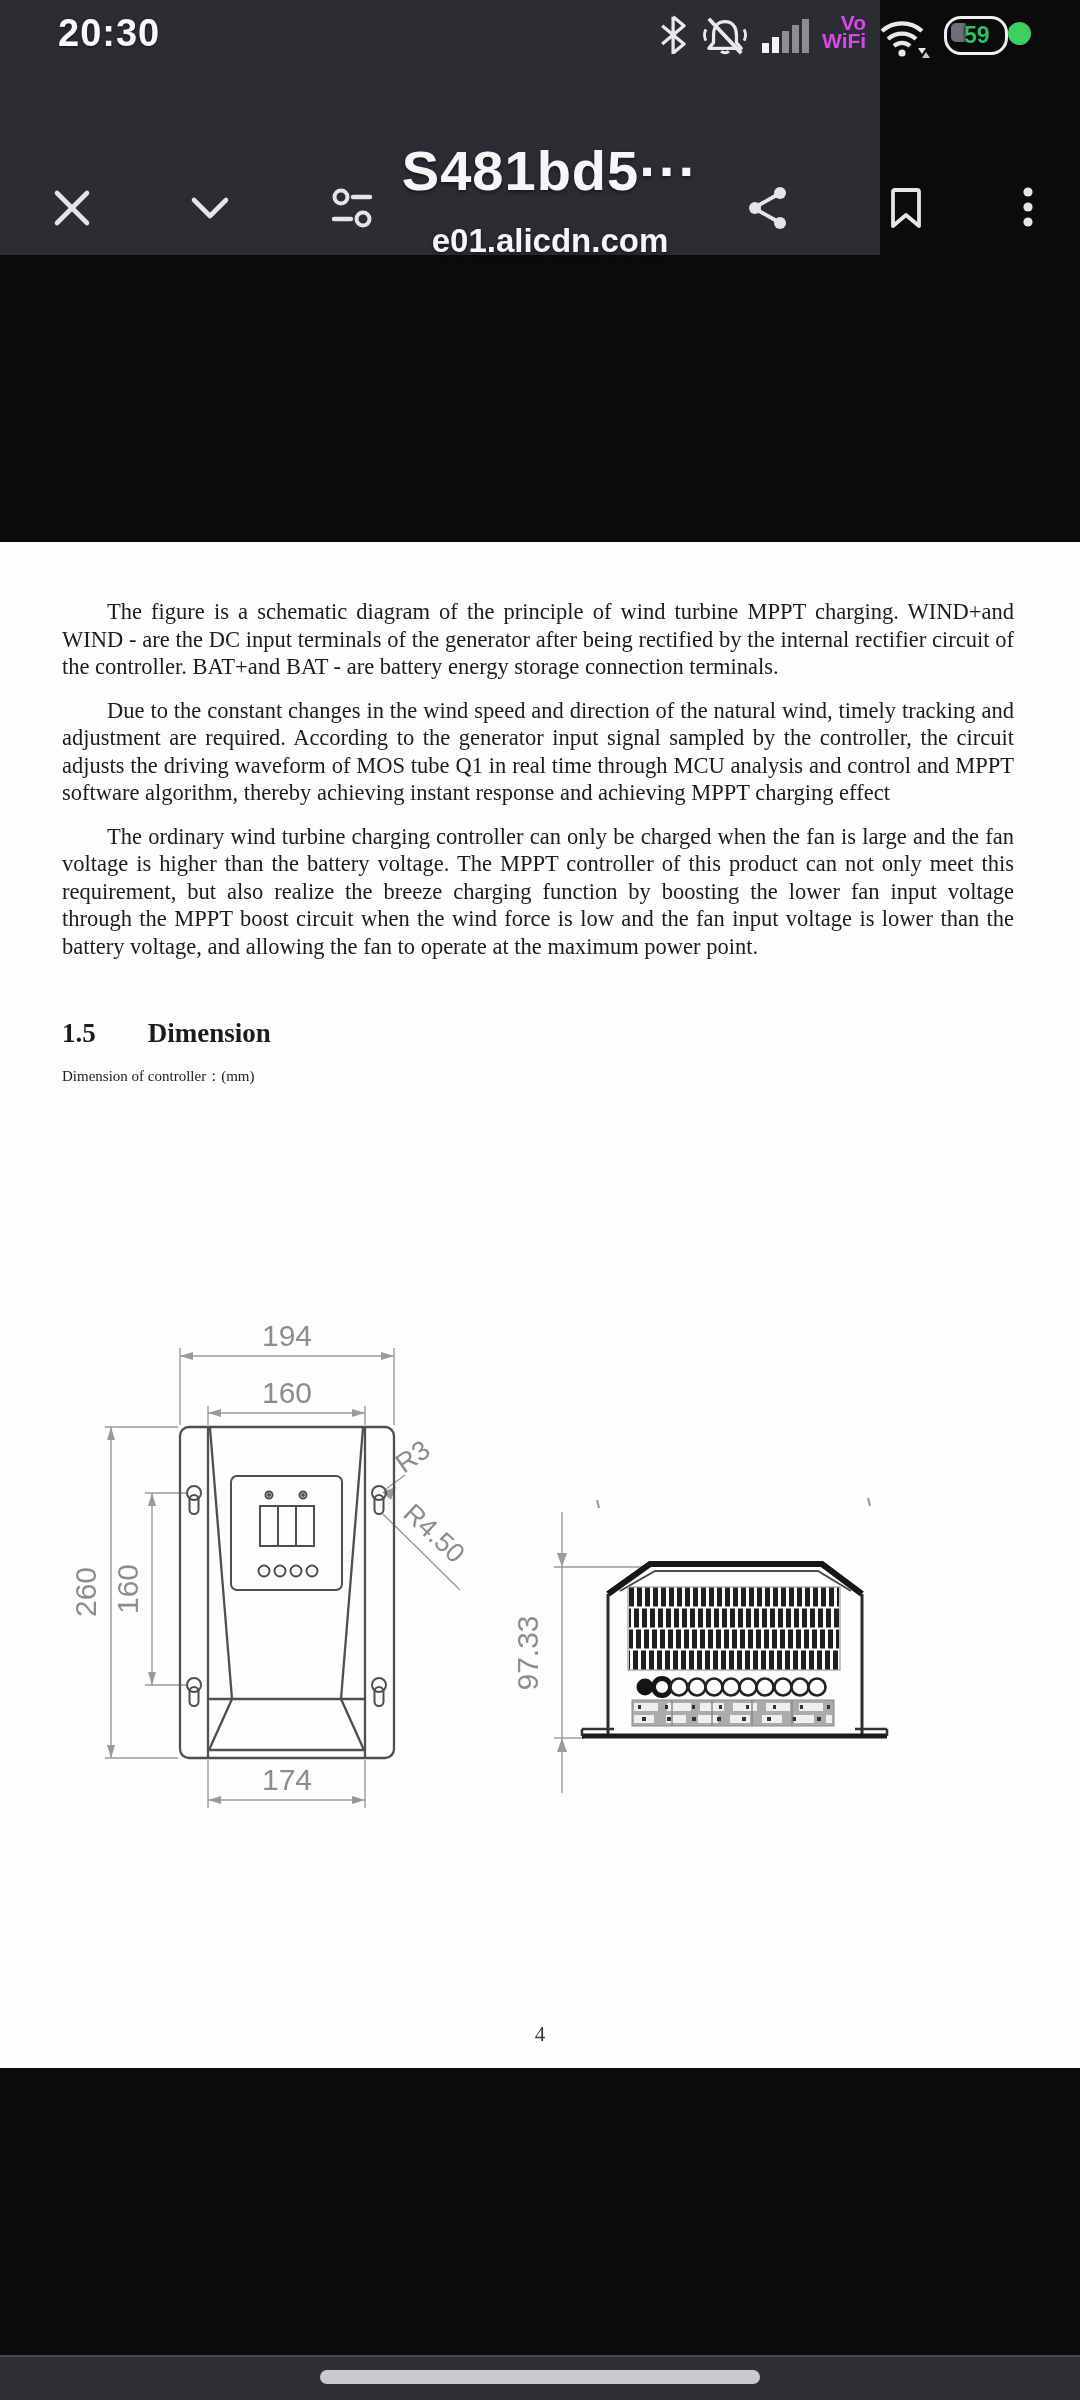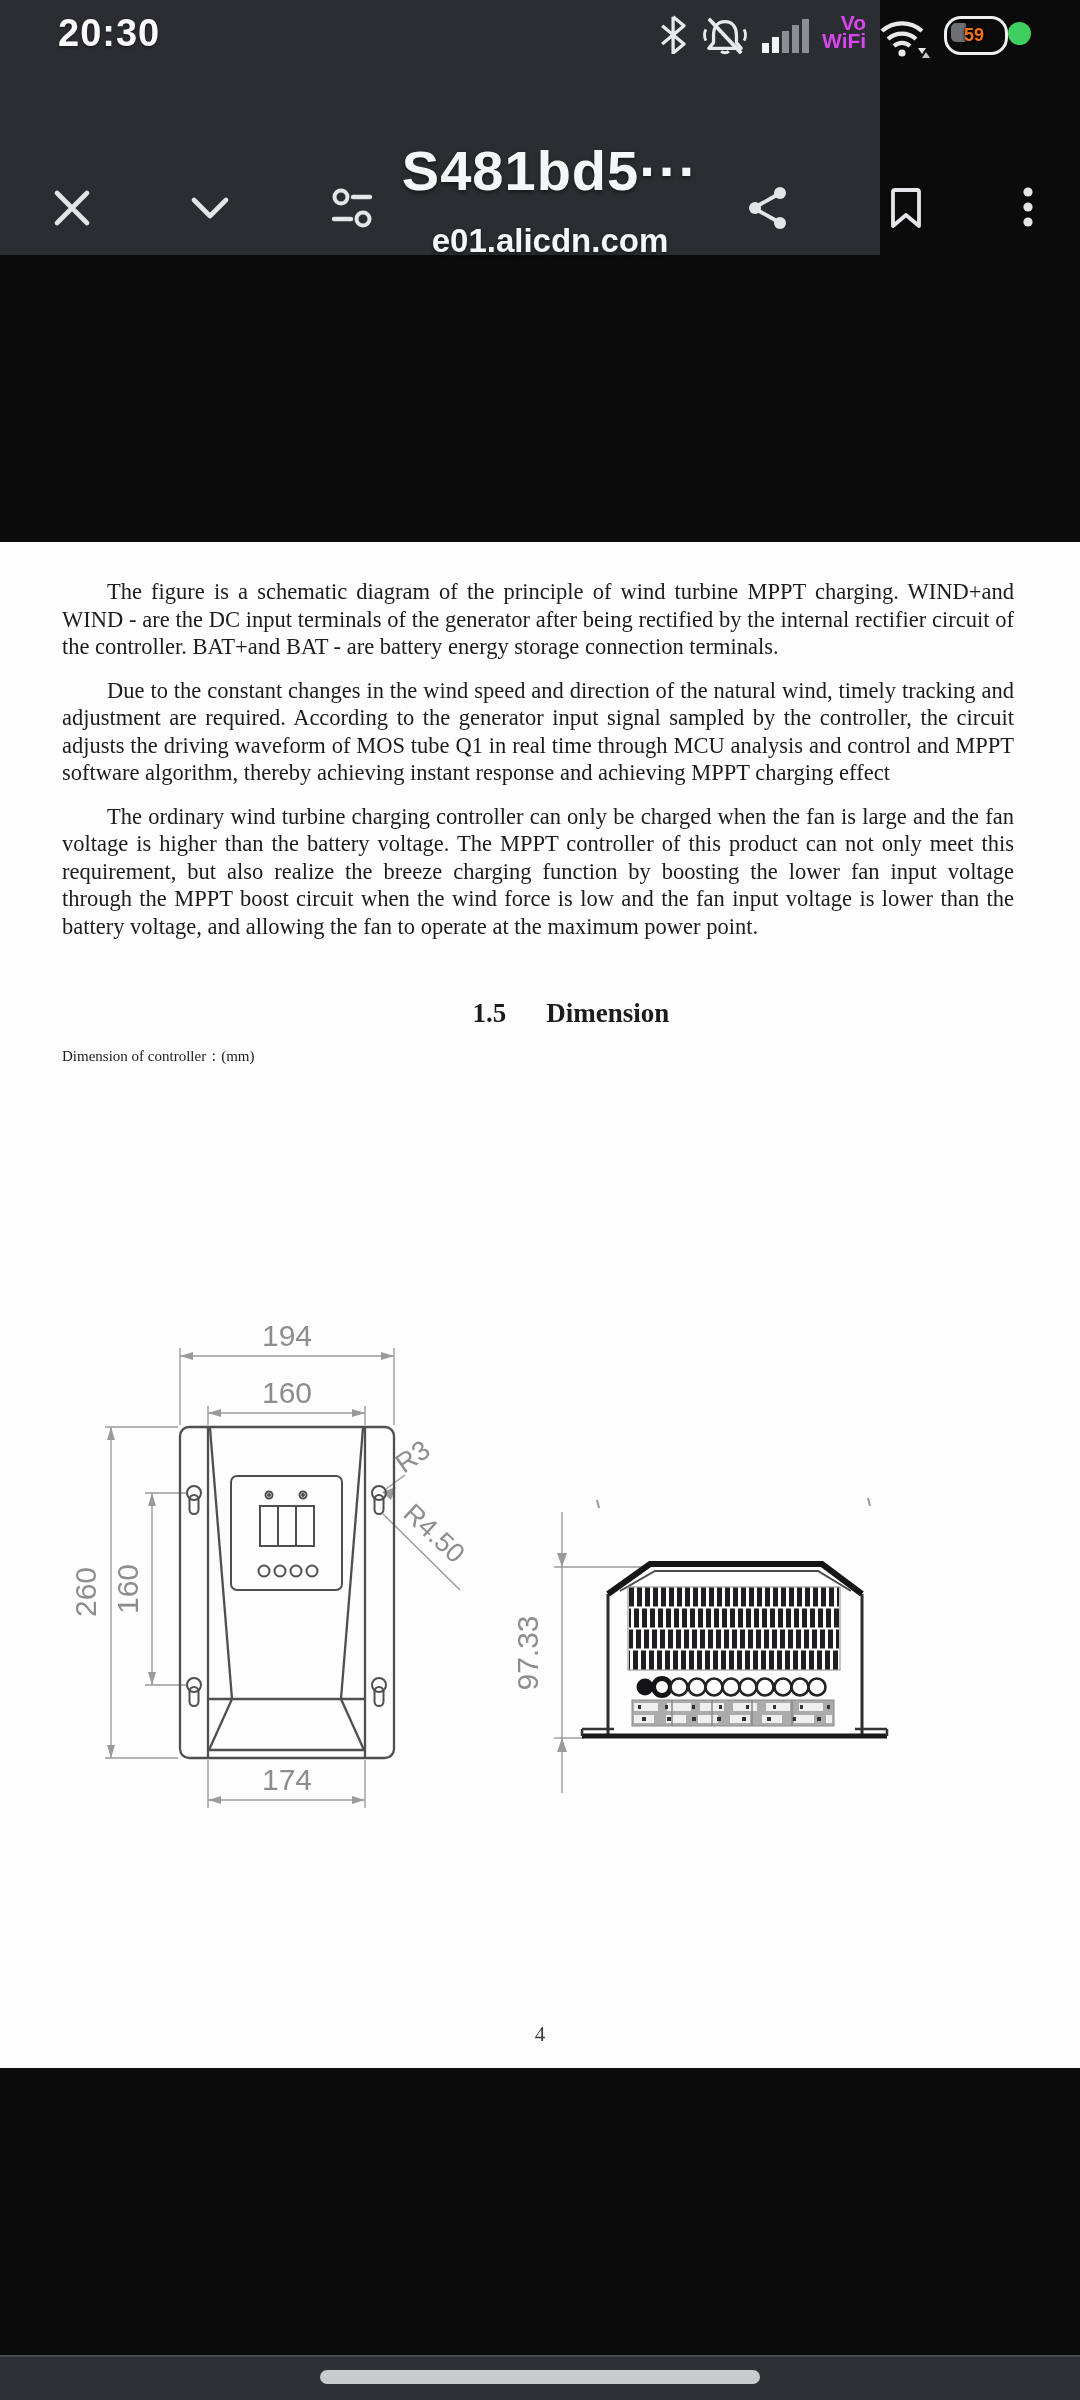--- a/index.html
+++ b/index.html
@@ -8,36 +8,36 @@
   
   .header{position:absolute;top:0;left:0;width:880px;height:255px;background:#2b2d32;}
   .clock{position:absolute;left:58px;top:12px;font-size:38px;font-weight:bold;color:#fafafa;
          text-shadow:0 1px 3px rgba(0,0,0,.55);letter-spacing:1px;}
   .sicon{position:absolute;top:15px;}
   .vowifi{position:absolute;top:14px;color:#d946ef;font-size:21px;font-weight:600;line-height:18px;
           text-align:right;}
   .battery{position:absolute;left:944px;top:16px;width:58px;height:33px;border:3px solid #eef0f1;
            border-radius:17px;display:flex;align-items:center;}
   .battery .seg{position:absolute;left:4px;top:4px;width:15px;height:19px;background:#6d6f74;border-radius:5px 2px 2px 5px;}
-  .battery .lvl{position:relative;margin-left:17px;font-size:18px;font-weight:bold;color:#f97316;
+  .battery .lvl{position:relative;margin-left:17px;font-size:23px;font-weight:bold;color:#22c55e;
                 text-shadow:0 0 3px #000,0 0 3px #000;}
   .bat-nub{position:absolute;left:1009px;top:27px;width:4px;height:12px;background:#dfe1e3;border-radius:2px;}
   .green-dot{position:absolute;left:1008px;top:22px;width:23px;height:23px;border-radius:50%;background:#3ecf5e;}
   
   .ticon{position:absolute;top:182px;width:52px;height:52px;display:flex;align-items:center;justify-content:center;}
   .title-block{position:absolute;left:330px;top:138px;width:440px;text-align:center;color:#f5f6f7;}
   .title-block .t1{font-size:56px;font-weight:bold;text-shadow:0 2px 4px rgba(0,0,0,.5);letter-spacing:1px;}
   .title-block .t2{font-size:33px;font-weight:bold;margin-top:19px;text-shadow:0 2px 4px rgba(0,0,0,.5);}
   
   .page{position:absolute;top:542px;left:0;width:1080px;height:1526px;background:#fdfdfd;color:#1c1c1c;
         font-family:"Liberation Serif",serif;}
   .page p{margin:0 66px 16px 62px;font-size:22.5px;line-height:27.5px;text-align:justify;
           text-indent:45px;padding:0;}
-  .page p:first-child{padding-top:36px;}
-  .sec-head{display:flex;gap:40px;margin:58px 0 0 62px;font-size:27px;font-weight:bold;justify-content:center;}
+  .page p:first-child{padding-top:56px;}
+  .sec-head{display:flex;gap:52px;margin:58px 0 0 62px;font-size:27px;font-weight:bold;}
   .caption{margin:18px 0 0 62px;font-size:15px;}
   .pageno{position:absolute;top:1480px;left:0;width:100%;text-align:center;font-size:21px;color:#3a3a3a;}
   svg text{font-family:"Liberation Sans",sans-serif;}
   .dimtxt{fill:#8d8d8d;font-size:30px;}
   .dimtxt2{fill:#8d8d8d;font-size:27px;}
   
   .navbar{position:absolute;left:0;top:2355px;width:1080px;height:45px;background:#2e3036;
           border-top:2px solid #47484d;box-sizing:border-box;}
   .home-pill{position:absolute;left:320px;top:13px;width:440px;height:14px;border-radius:8px;background:#c8cace;}
 </style>

